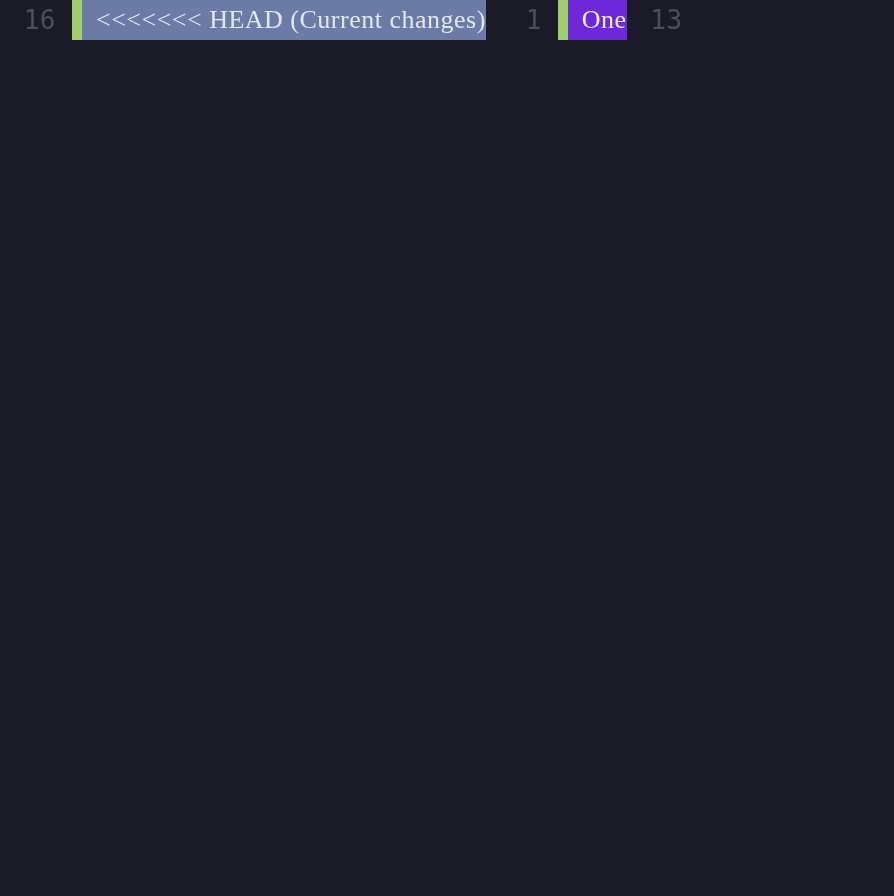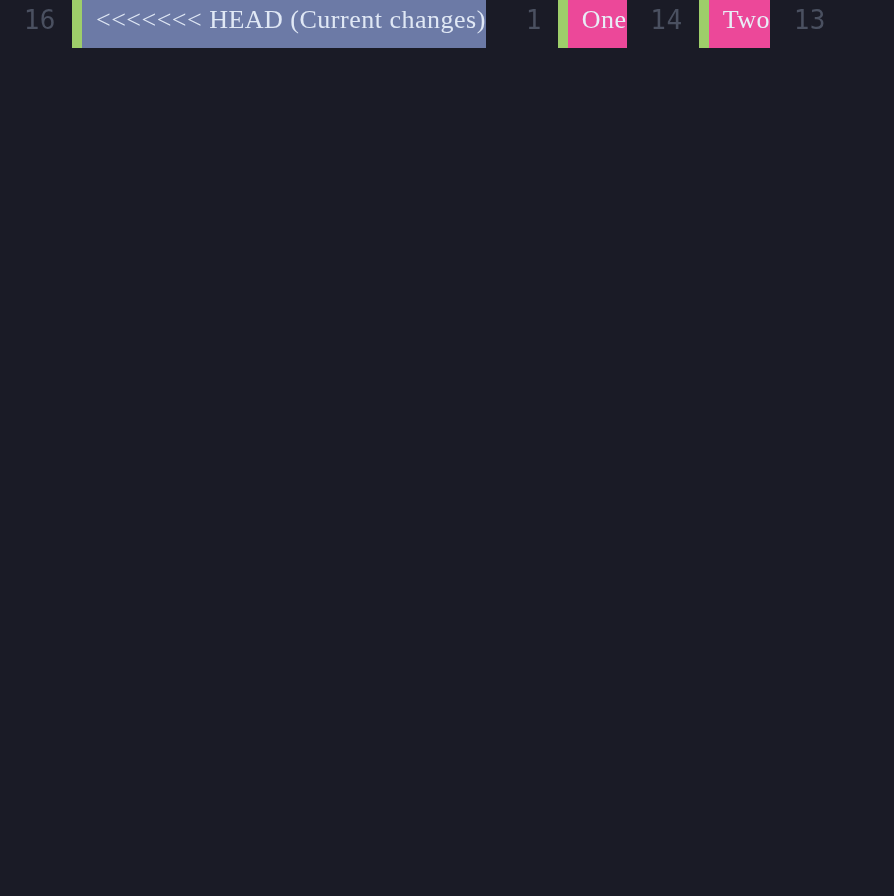--- a/index.html
+++ b/index.html
@@ -9,21 +9,21 @@
   font-family: 'Menlo', 'Consolas', 'DejaVu Sans Mono', monospace;
   font-size: 26px;
   letter-spacing: 0.5px;
 }
 .editor {
   display: flex;
   height: 100%;
 }
 .line-row {
   display: flex;
-  height: 48px;
+  height: 40px;
 }
 .ln {
   width: 72px;
   flex-shrink: 0;
   text-align: right;
   padding-right: 16px;
   color: #4a5060;
   line-height: 40px;
   user-select: none;
 }
@@ -35,37 +35,32 @@
 .bar.added { background: #9ece6a; }
 .content {
   flex: 1;
   padding-left: 14px;
   line-height: 40px;
   white-space: pre;
   position: relative;
   font-family: Liberation Serif, serif;
 }
 .content.head-marker { background: #6c7aa6; color: #e0e8f5; }
-.content.current-block { background: #ec4899; color: #e8eef7; }
+.content.current-block { background: #6d28d9; color: #e8eef7; }
 </style>
 </head>
 <body>
 
 <div class="editor" id="rows">
     <div class="line-row">
       <div class="ln">16</div>
       <div class="bar added"></div>
       <div class="content head-marker">&lt;&lt;&lt;&lt;&lt;&lt;&lt; HEAD (Current changes)</div>
     </div>
     <div class="line-row">
       <div class="ln">1</div>
       <div class="bar added"></div>
       <div class="content current-block">One</div>
     </div>
     <div class="line-row">
-      <div class="ln">14</div>
-      <div class="bar added"></div>
-      <div class="content current-block">Two</div>
-    </div>
-    <div class="line-row">
       <div class="ln">13</div>
     </div>
   </div>
 
 </body></html>

